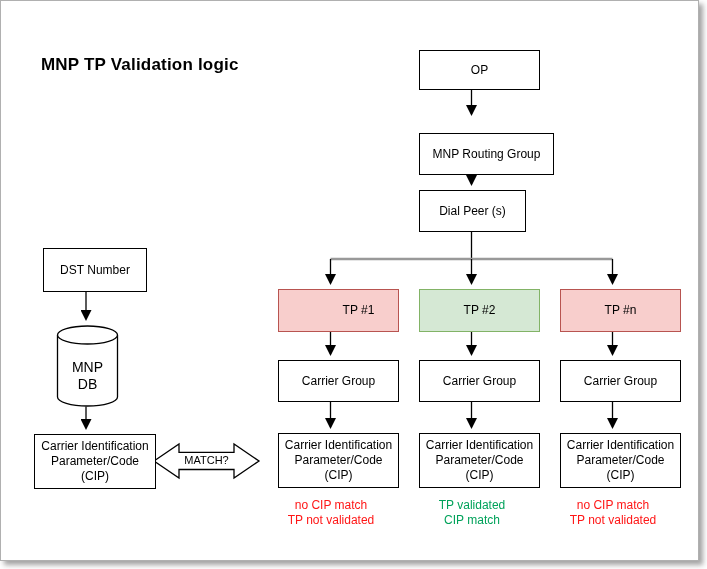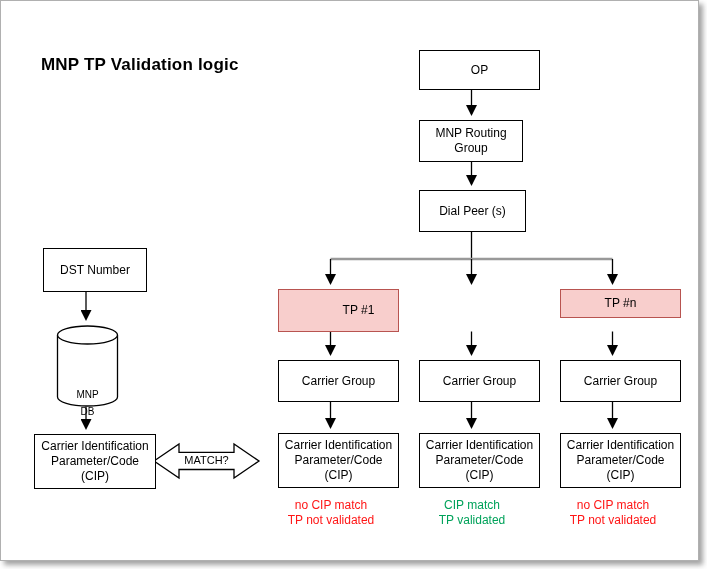--- a/index.html
+++ b/index.html
@@ -17,21 +17,21 @@
     position:absolute;box-sizing:border-box;
     border:1px solid #000;background:#fff;color:#000;
     display:flex;flex-direction:column;align-items:center;justify-content:center;
     text-align:center;font-size:12px;line-height:15px;margin-left:8px;
   }
   .tp-invalid{background:#f8cecc;border-color:#b85450;}
   .tp-valid{background:#d5e8d4;border-color:#82b366;}
   .wires{position:absolute;left:0;top:0;width:697px;height:559px;pointer-events:none;}
   .cyl-label{
     position:absolute;left:56px;top:358px;width:61px;
-    text-align:center;font-size:10px;line-height:17px;color:#000;margin-top:27px;
+    text-align:center;font-size:14px;line-height:17px;color:#000;
   }
   .cyl-label span{display:block;}
   .match-label{
     position:absolute;left:176px;top:452px;width:59px;
     background:#fff;text-align:center;font-size:11px;line-height:15px;color:#000;
   }
   .result{
     position:absolute;top:497px;width:170px;
     text-align:center;font-size:12px;line-height:15px;font-weight:400;
   }
@@ -80,31 +80,34 @@
       <path d="M 56.5 334 V 396 A 30 9 0 0 0 116.5 396 V 334" fill="#fff" stroke="#000" stroke-width="1.3"></path>
       <ellipse cx="86.5" cy="334" rx="30" ry="9" fill="#fff" stroke="#000" stroke-width="1.3"></ellipse>
     </g>
 
     <polygon points="153,460 178,443 178,451.5 233,451.5 233,443 258,460 233,477 233,468.5 178,468.5 178,477" fill="#fff" stroke="#000" stroke-width="1.3" stroke-linejoin="miter"></polygon>
   </svg>
 
   <div class="box" style="left:410px;top:49px;width:121px;height:40px;">
     <span>OP</span>
   </div>
-  <div class="box" style="left:410px;top:119px;width:104px;height:42px;">
+  <div class="box" style="left:410px;top:132px;width:135px;height:42px;">
     <span>MNP Routing Group</span>
   </div>
   <div class="box" style="left:410px;top:189px;width:107px;height:42px;">
     <span>Dial Peer (s)</span>
   </div>
 
   <div class="box tp-invalid" style="left:269px;top:288px;width:121px;height:43px;padding-left:40px;">
     <span>TP #1</span>
   </div>
-  <div class="box tp-invalid" style="left:551px;top:288px;width:121px;height:29px;">
+  <div class="box tp-valid" style="left:410px;top:288px;width:121px;height:43px;">
+    <span>TP #2</span>
+  </div>
+  <div class="box tp-invalid" style="left:551px;top:288px;width:121px;height:43px;">
     <span>TP #n</span>
   </div>
 
   <div class="box" style="left:269px;top:359px;width:121px;height:42px;">
     <span>Carrier Group</span>
   </div>
   <div class="box" style="left:410px;top:359px;width:121px;height:42px;">
     <span>Carrier Group</span>
   </div>
   <div class="box" style="left:551px;top:359px;width:121px;height:42px;">
@@ -140,21 +143,21 @@
     <span>(CIP)</span>
   </div>
 
   <div class="match-label">MATCH?</div>
 
   <div class="result result-invalid" style="left:245px;">
     <span>no CIP match</span>
     <span>TP not validated</span>
   </div>
   <div class="result result-valid" style="left:386px;">
+    <span>TP validated</span>
     <span>CIP match</span>
-    <span>TP validated</span>
   </div>
   <div class="result result-invalid" style="left:527px;">
     <span>no CIP match</span>
     <span>TP not validated</span>
   </div>
 
 </div>
 
 </body></html>

